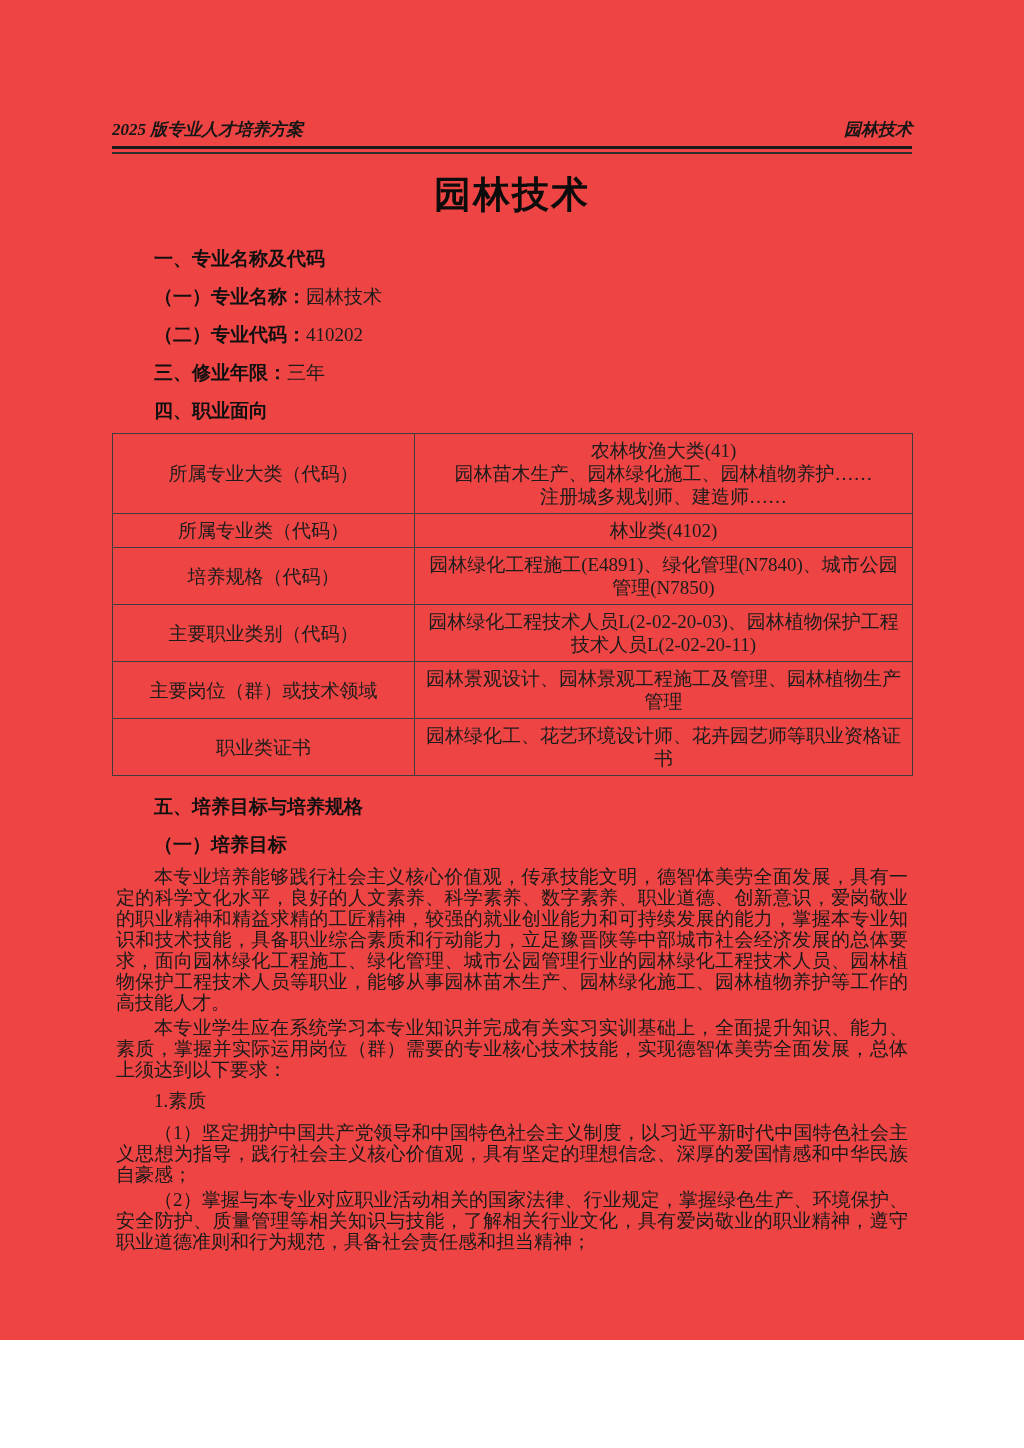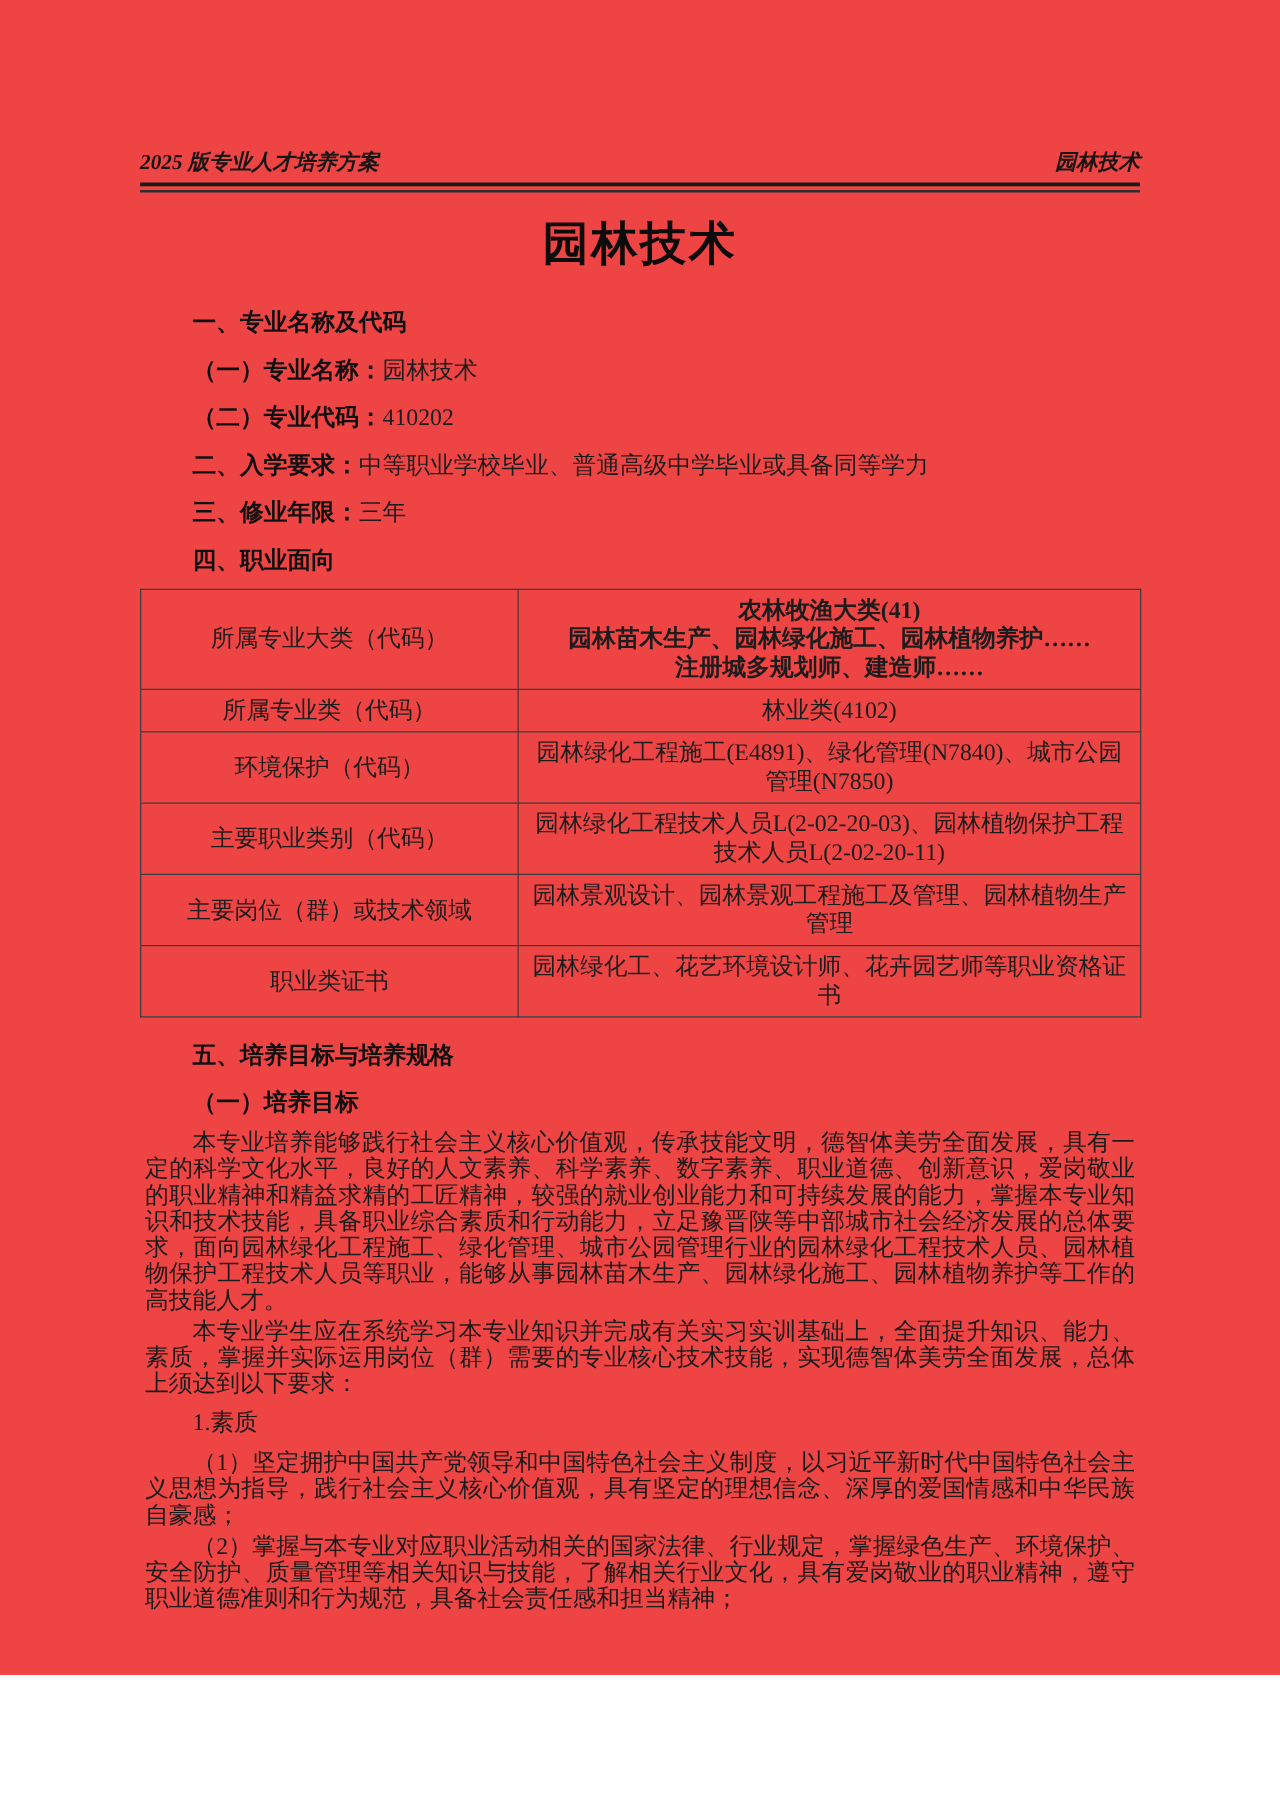--- a/index.html
+++ b/index.html
@@ -98,21 +98,21 @@
   }
   .career-table td {
     border: 1.5px solid #3d3d3d;
     text-align: center;
     vertical-align: middle;
     padding: 5px 6px;
     line-height: 23px;
   }
   .career-table col.c-label { width: 302px; }
   .career-table col.c-value { width: 498px; }
-  .value-line { display: block; font-weight: bold; }
+  .value-line { display: block; }
 
   
   .sub-heading {
     line-height: 34px;
     text-indent: 2em;
     font-weight: bold;
     font-family: "Liberation Sans", sans-serif;
     color: #101010;
   }
   .h5-heading { margin-top: 14px !important; }
@@ -155,21 +155,20 @@
   <h1 class="doc-title">园林技术</h1>
 
   <div class="content">
 
     <p class="heading-line">一、专业名称及代码</p>
 
     <p class="kv-line"><span class="kv-label">（一）专业名称：</span><span class="kv-value">园林技术</span></p>
 
     <p class="kv-line"><span class="kv-label">（二）专业代码：</span><span class="kv-value">410202</span></p>
 
-    <p class="kv-line"><span class="kv-label">二、入学要求：</span><span class="kv-value">中等职业学校毕业、普通高级中学毕业或具备同等学力</span></p>
 
     <p class="kv-line"><span class="kv-label">三、修业年限：</span><span class="kv-value">三年</span></p>
 
     <p class="heading-line">四、职业面向</p>
 
     <table class="career-table">
       <colgroup>
           <col class="c-label">
           <col class="c-value">
         </colgroup>
@@ -180,21 +179,21 @@
             <span class="value-line">农林牧渔大类(41)</span>
             <span class="value-line">园林苗木生产、园林绿化施工、园林植物养护……</span>
             <span class="value-line">注册城多规划师、建造师……</span>
           </td>
         </tr>
         <tr>
           <td>所属专业类（代码）</td>
           <td>林业类(4102)</td>
         </tr>
         <tr>
-          <td>环境保护（代码）</td>
+          <td>培养规格（代码）</td>
           <td>园林绿化工程施工(E4891)、绿化管理(N7840)、城市公园管理(N7850)</td>
         </tr>
         <tr>
           <td>主要职业类别（代码）</td>
           <td>园林绿化工程技术人员L(2-02-20-03)、园林植物保护工程技术人员L(2-02-20-11)</td>
         </tr>
         <tr>
           <td>主要岗位（群）或技术领域</td>
           <td>园林景观设计、园林景观工程施工及管理、园林植物生产管理</td>
         </tr>

